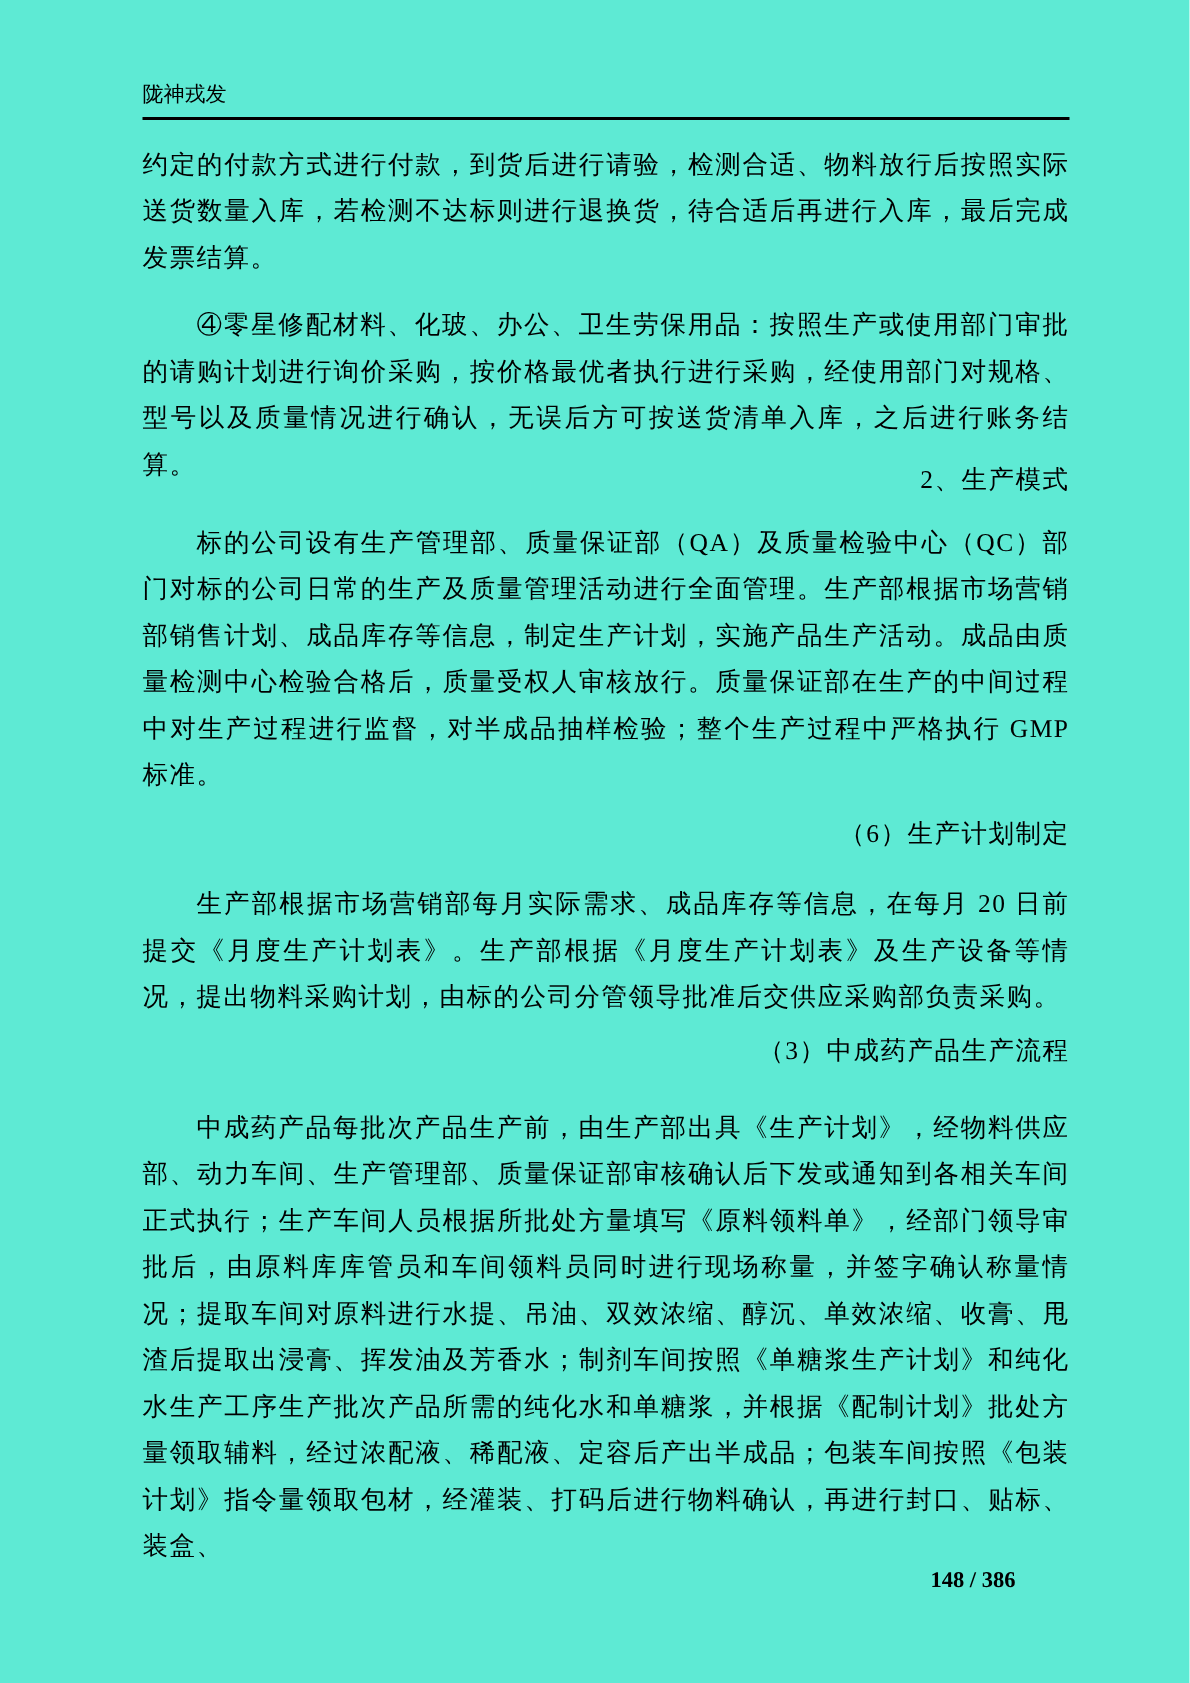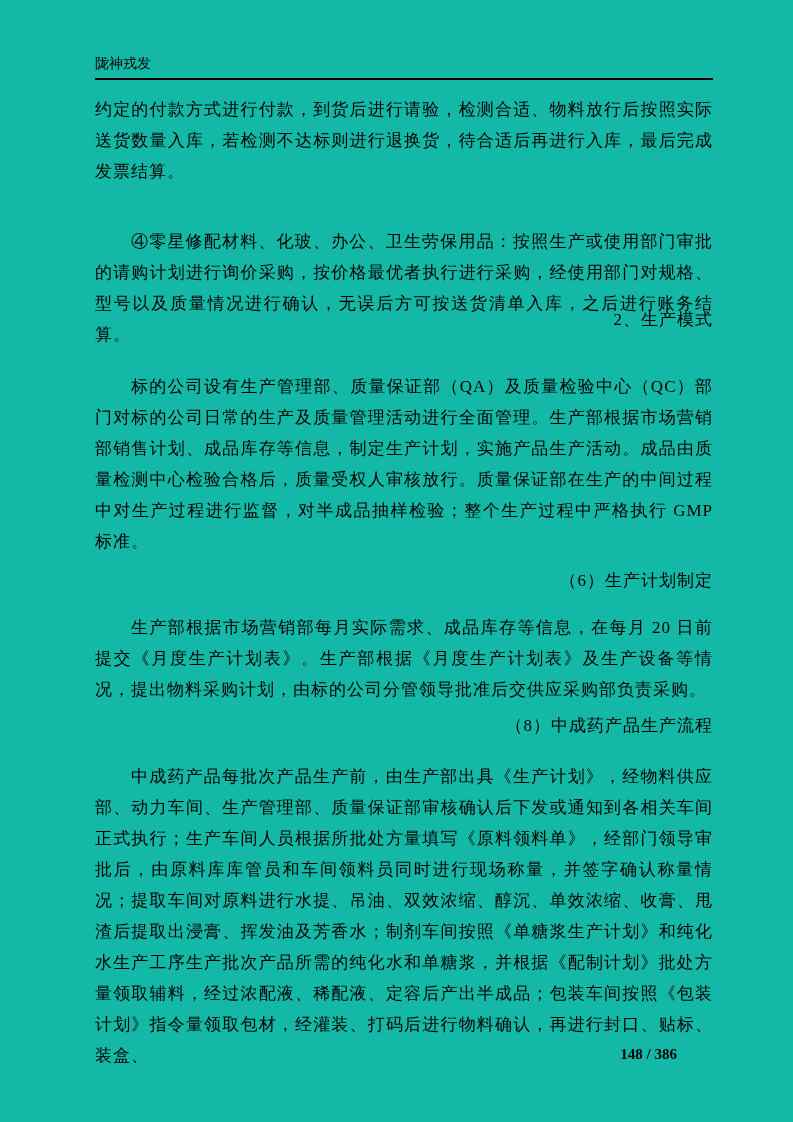--- a/index.html
+++ b/index.html
@@ -1,19 +1,19 @@
 <!DOCTYPE html>
 <html><head>
 <meta charset="utf-8">
 <style>
   html,body{margin:0;padding:0;background:#ffffff;}
   .page{
     position:relative;
     width:793px;height:1122px;
-    background:#14b8a6;
+    background:#5eead4;
     overflow:hidden;
     font-family:"Liberation Serif","DejaVu Serif",serif;
     color:#000;
   }
   .header{
     position:absolute;
     left:95px;top:54px;width:618px;
     display:flex;justify-content:space-between;align-items:flex-end;
     font-size:14px;line-height:20px;
     padding-bottom:4px;
@@ -22,21 +22,21 @@
   }
   .block{
     position:absolute;
     left:95px;width:618px;
     font-size:17px;
     line-height:31px;
     letter-spacing:1px;
     text-align:justify;
     color:#000;
   }
-  .indent{text-indent:36px;margin-top:25px;}
+  .indent{text-indent:36px;}
   .hindent{text-indent:52px;}
   .heading{text-align:right;white-space:nowrap;}
   .footer{
     position:absolute;
     top:1025px;right:116px;
     font-size:15px;
     font-weight:bold;
     line-height:18px;
     letter-spacing:0;
     font-family:"Liberation Serif","DejaVu Serif",serif;
@@ -57,19 +57,19 @@
   <div class="block indent" style="top:201px">④零星修配材料、化玻、办公、卫生劳保用品：按照生产或使用部门审批的请购计划进行询价采购，按价格最优者执行进行采购，经使用部门对规格、型号以及质量情况进行确认，无误后方可按送货清单入库，之后进行账务结算。</div>
 
   <div class="block heading hindent" style="top:304px">2、生产模式</div>
 
   <div class="block indent" style="top:346px">标的公司设有生产管理部、质量保证部（QA）及质量检验中心（QC）部门对标的公司日常的生产及质量管理活动进行全面管理。生产部根据市场营销部销售计划、成品库存等信息，制定生产计划，实施产品生产活动。成品由质量检测中心检验合格后，质量受权人审核放行。质量保证部在生产的中间过程中对生产过程进行监督，对半成品抽样检验；整个生产过程中严格执行 GMP 标准。</div>
 
   <div class="block heading indent" style="top:540px">（6）生产计划制定</div>
 
   <div class="block indent" style="top:587px">生产部根据市场营销部每月实际需求、成品库存等信息，在每月 20 日前提交《月度生产计划表》。生产部根据《月度生产计划表》及生产设备等情况，提出物料采购计划，由标的公司分管领导批准后交供应采购部负责采购。</div>
 
-  <div class="block heading indent" style="top:685px">（8）中成药产品生产流程</div>
+  <div class="block heading indent" style="top:685px">（3）中成药产品生产流程</div>
 
   <div class="block indent" style="top:736px">中成药产品每批次产品生产前，由生产部出具《生产计划》，经物料供应部、动力车间、生产管理部、质量保证部审核确认后下发或通知到各相关车间正式执行；生产车间人员根据所批处方量填写《原料领料单》，经部门领导审批后，由原料库库管员和车间领料员同时进行现场称量，并签字确认称量情况；提取车间对原料进行水提、吊油、双效浓缩、醇沉、单效浓缩、收膏、甩渣后提取出浸膏、挥发油及芳香水；制剂车间按照《单糖浆生产计划》和纯化水生产工序生产批次产品所需的纯化水和单糖浆，并根据《配制计划》批处方量领取辅料，经过浓配液、稀配液、定容后产出半成品；包装车间按照《包装计划》指令量领取包材，经灌装、打码后进行物料确认，再进行封口、贴标、装盒、</div>
 
   <div class="footer">148 / 386</div>
 
 </div>
 
 </body></html>

